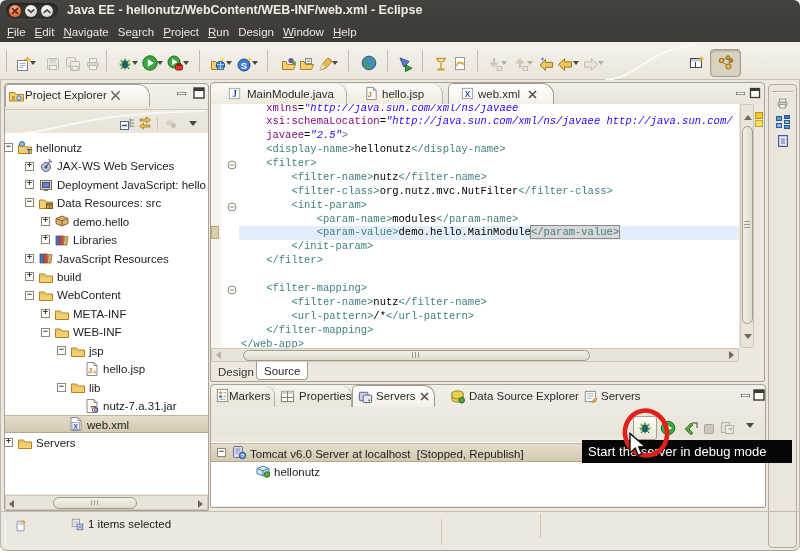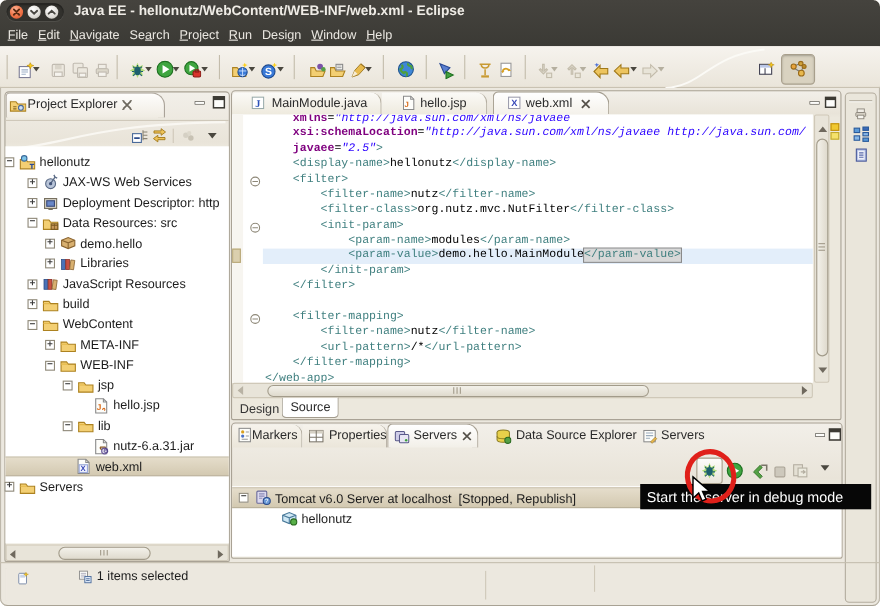--- a/index.html
+++ b/index.html
@@ -38,21 +38,21 @@
 .thumb{position:absolute;background:linear-gradient(90deg,#f3f1ea,#dfdacd);border:1px solid #a29b8a;border-radius:6px;}
 .thumbh{background:linear-gradient(#f3f1ea,#dfdacd);}
 .arr{position:absolute;width:0;height:0;}
 
 .trow{position:absolute;height:18px;font:11.5px "Liberation Sans",sans-serif;color:#1c1c1c;white-space:nowrap;}
 .exp{position:absolute;width:9px;height:9px;background:#fff;border:1px solid #8e8878;
   font:bold 9px/7px "Liberation Mono",monospace;text-align:center;color:#3b3b3b;}
 #edwhite{position:absolute;left:211px;top:104px;width:528px;height:244px;background:#fff;overflow:hidden;}
 #code{position:absolute;font:10.5px/13.87px "Liberation Mono",monospace;color:#000;white-space:pre;}
 .t{color:#3f7f7f;}
-.a{color:#7f007f;font-weight:bold;}
+.a{color:#7f007f;}
 .v{color:#2a00ff;font-style:italic;}
 
 #tooltip{position:absolute;left:582px;top:440px;width:210px;height:23px;background:#070707;
   color:#fff;font:13px/23px "Liberation Sans",sans-serif;padding-left:6px;white-space:nowrap;z-index:40;}
 #redcircle{position:absolute;left:618px;top:405px;z-index:50;}
 #cursor{position:absolute;left:627px;top:432px;z-index:60;}
 </style>
 </head>
 <body>
 <div id="win">
@@ -274,21 +274,21 @@
           <path d="M8 9L12 3M12 3l2 1M12 3l-1-2" stroke="#5a6a85" stroke-width="1.2" fill="none"></path>
           <circle cx="8" cy="9" r="1.5" fill="#44557a"></circle>
         </svg>
     <div class="trow" style="left:57px;top:160.2px">JAX-WS Web Services</div>
     <div class="exp" style="left:25px;top:180.0px">+</div>
     <svg class="icon" style="left:38px;top:176.5px" viewBox="0 0 16 16">
           <rect x="2.5" y="3.5" width="11" height="9" fill="#d8d4c8" stroke="#77705f"></rect>
           <rect x="4.5" y="5.5" width="7" height="5" fill="#6a88c8" stroke="#3a4a7a"></rect>
           <path d="M6 13.5h4" stroke="#77705f"></path>
         </svg>
-    <div class="trow" style="left:57px;top:178.7px">Deployment Descriptor: http</div>
+    <div class="trow" style="left:57px;top:178.7px">Deployment JavaScript: hello</div>
     <div class="exp" style="left:25px;top:198.4px">−</div>
     <svg class="icon" style="left:38px;top:194.9px" viewBox="0 0 16 16">
           <path d="M1.5 5h5l1.5 2h6.5v6.5H1.5z" fill="#f3cf73" stroke="#ad8220"></path>
           <rect x="8.5" y="8.5" width="6" height="5" fill="#c89858" stroke="#7a5a20"></rect>
           <path d="M8.5 10h6M11.5 8.5v5" stroke="#7a5a20" stroke-width=".7"></path>
         </svg>
     <div class="trow" style="left:57px;top:197.1px">Data Resources: src</div>
     <div class="exp" style="left:41px;top:216.9px">+</div>
     <svg class="icon" style="left:54px;top:213.4px" viewBox="0 0 16 16">
           <path d="M2 5.5l6-2.5 6 2.5v5L8 13 2 10.5z" fill="#d8b070" stroke="#8a6430"></path>
@@ -352,21 +352,21 @@
           <path d="M1.5 7h6" stroke="#e4b84a"></path>
         </svg>
     <div class="trow" style="left:89px;top:381.6px">lib</div>
     <svg class="icon" style="left:84px;top:397.9px" viewBox="0 0 16 16">
           <path d="M3 1.5h7l3 3v10H3z" fill="#fdfdfa" stroke="#8a8a8a"></path>
           <path d="M10 1.5v3h3" fill="none" stroke="#8a8a8a"></path>
           <path d="M7 8.5c0 2.8 5 2.8 5 0M7 8.5h5" stroke="#8a5a20" stroke-width="1" fill="none"></path>
           <circle cx="11" cy="12" r="2.6" fill="#e8e4f0" stroke="#6a5a9a"></circle>
           <text x="9.6" y="14.2" font-size="6" fill="#3a2a7a" font-family="Liberation Sans">⚙</text>
         </svg>
-    <div class="trow" style="left:103px;top:400.1px">nutz-6.a.31.jar</div>
+    <div class="trow" style="left:103px;top:400.1px">nutz-7.a.31.jar</div>
     <div style="position:absolute;left:5px;top:415.4px;width:203px;height:18px;background:linear-gradient(#e5ddcb,#d3c9b1);border-top:1px solid #c0b69c;border-bottom:1px solid #b3a98f;"></div>
     <svg class="icon" style="left:68px;top:416.4px" viewBox="0 0 16 16">
           <path d="M3 1.5h7l3 3v10H3z" fill="#fdfdfa" stroke="#8a8a8a"></path>
           <path d="M10 1.5v3h3" fill="none" stroke="#8a8a8a"></path>
           <rect x="4" y="6.5" width="7.5" height="7" fill="#f4f6ff" stroke="#9aa8d8"></rect>
           <text x="5.2" y="12.5" font-size="7" font-weight="bold" fill="#3a4ab8" font-family="Liberation Sans">X</text>
         </svg>
     <div class="trow" style="left:87px;top:418.6px">web.xml</div>
     <div class="exp" style="left:4px;top:438.3px">+</div>
     <svg class="icon" style="left:17px;top:434.8px" viewBox="0 0 16 16">

